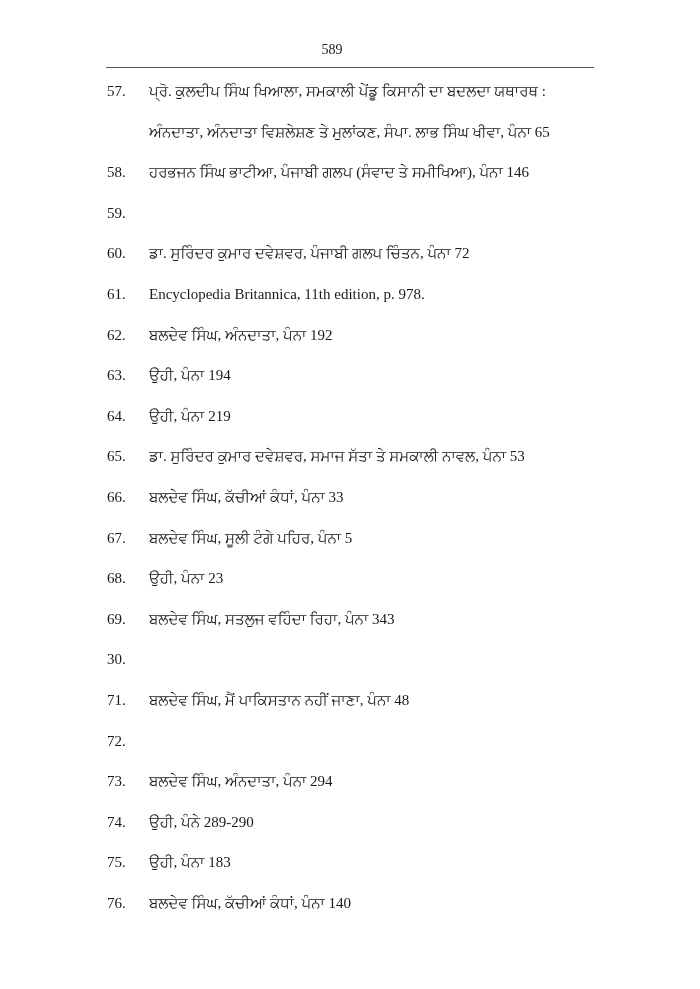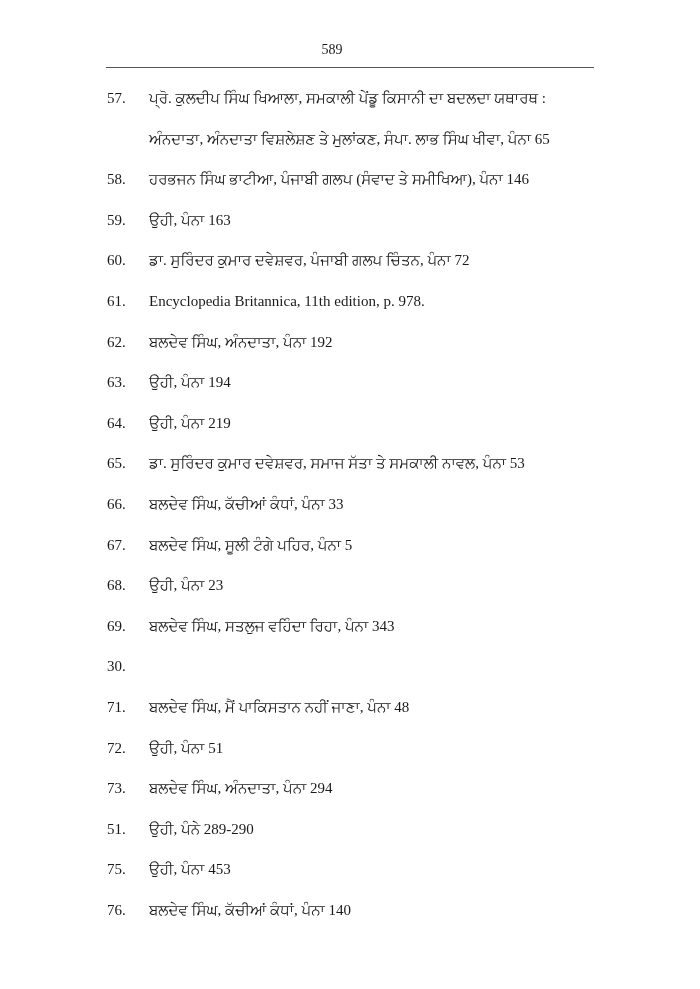--- a/index.html
+++ b/index.html
@@ -1,21 +1,21 @@
 <!DOCTYPE html>
 <html><head>
   <meta charset="utf-8">
   <style>
     html, body { margin: 0; padding: 0; background: #ffffff; }
     body { width: 700px; height: 989px; position: relative; overflow: hidden;
            font-family: "Liberation Serif", "DejaVu Serif", serif; color: #1a1a1a; }
     .page-number { position: absolute; top: 42px; left: 0; width: 664px; text-align: center;
                    font-size: 14px; }
     .rule { position: absolute; top: 67px; left: 106px; width: 488px; height: 1px; background: #555; }
-    .notes { position: absolute; top: 78px; left: 107px; width: 490px; text-align: center; }
+    .notes { position: absolute; top: 71px; left: 107px; width: 490px; text-align: center; }
     .note { position: relative; height: 40.6px; font-size: 15px; line-height: 40.6px; white-space: nowrap; }
     .note.multi { height: 81.2px; }
     .num { position: absolute; left: 0; top: 0; }
     .body { position: absolute; left: 42px; top: 0; }
     .cont { position: absolute; left: 42px; top: 40.6px; }
     b { font-weight: normal; }
   </style>
 </head>
 <body>
 
@@ -27,21 +27,20 @@
     <span class="num">57.</span>
     <span class="body">ਪ੍ਰੋ. ਕੁਲਦੀਪ ਸਿੰਘ ਖਿਆਲਾ, ਸਮਕਾਲੀ ਪੇਂਡੂ ਕਿਸਾਨੀ ਦਾ ਬਦਲਦਾ ਯਥਾਰਥ :</span>
     <span class="cont"><span>ਅੰਨਦਾਤਾ, </span><b>ਅੰਨਦਾਤਾ ਵਿਸ਼ਲੇਸ਼ਣ ਤੇ ਮੁਲਾਂਕਣ</b><span>, ਸੰਪਾ. ਲਾਭ ਸਿੰਘ ਖੀਵਾ, ਪੰਨਾ 65</span></span>
   </div>
   <div class="note">
       <span class="num">58.</span>
       <span class="body"><span>ਹਰਭਜਨ ਸਿੰਘ ਭਾਟੀਆ, </span><b>ਪੰਜਾਬੀ ਗਲਪ (ਸੰਵਾਦ ਤੇ ਸਮੀਖਿਆ)</b><span>, ਪੰਨਾ 146</span></span>
     </div>
   <div class="note">
       <span class="num">59.</span>
-      <span class="body"><span>ਉਹੀ, ਪੰਨਾ 163</span><b></b><span></span></span>
     </div>
   <div class="note">
       <span class="num">60.</span>
       <span class="body"><span>ਡਾ. ਸੁਰਿੰਦਰ ਕੁਮਾਰ ਦਵੇਸ਼ਵਰ, </span><b>ਪੰਜਾਬੀ ਗਲਪ ਚਿੰਤਨ,</b><span> ਪੰਨਾ 72</span></span>
     </div>
   <div class="note">
       <span class="num">61.</span>
       <span class="body"><span></span><b>Encyclopedia Britannica</b><span>, 11th edition, p. 978.</span></span>
     </div>
   <div class="note">
@@ -78,31 +77,30 @@
     </div>
   <div class="note">
       <span class="num">30.</span>
     </div>
   <div class="note">
       <span class="num">71.</span>
       <span class="body"><span>ਬਲਦੇਵ ਸਿੰਘ, </span><b>ਮੈਂ ਪਾਕਿਸਤਾਨ ਨਹੀਂ ਜਾਣਾ</b><span>, ਪੰਨਾ 48</span></span>
     </div>
   <div class="note">
       <span class="num">72.</span>
-      <span class="body"><span>ਉਹੀ, ਪੰਨਾ 51</span><b></b><span></span></span>
     </div>
   <div class="note">
       <span class="num">73.</span>
       <span class="body"><span>ਬਲਦੇਵ ਸਿੰਘ, </span><b>ਅੰਨਦਾਤਾ</b><span>, ਪੰਨਾ 294</span></span>
     </div>
   <div class="note">
-      <span class="num">51.</span>
+      <span class="num">74.</span>
       <span class="body"><span>ਉਹੀ, ਪੰਨੇ 289-290</span><b></b><span></span></span>
     </div>
   <div class="note">
       <span class="num">75.</span>
-      <span class="body"><span>ਉਹੀ, ਪੰਨਾ 453</span><b></b><span></span></span>
+      <span class="body"><span>ਉਹੀ, ਪੰਨਾ 183</span><b></b><span></span></span>
     </div>
   <div class="note">
       <span class="num">76.</span>
       <span class="body"><span>ਬਲਦੇਵ ਸਿੰਘ, </span><b>ਕੱਚੀਆਂ ਕੰਧਾਂ</b><span>, ਪੰਨਾ 140</span></span>
     </div>
 </div>
 
 </body></html>

